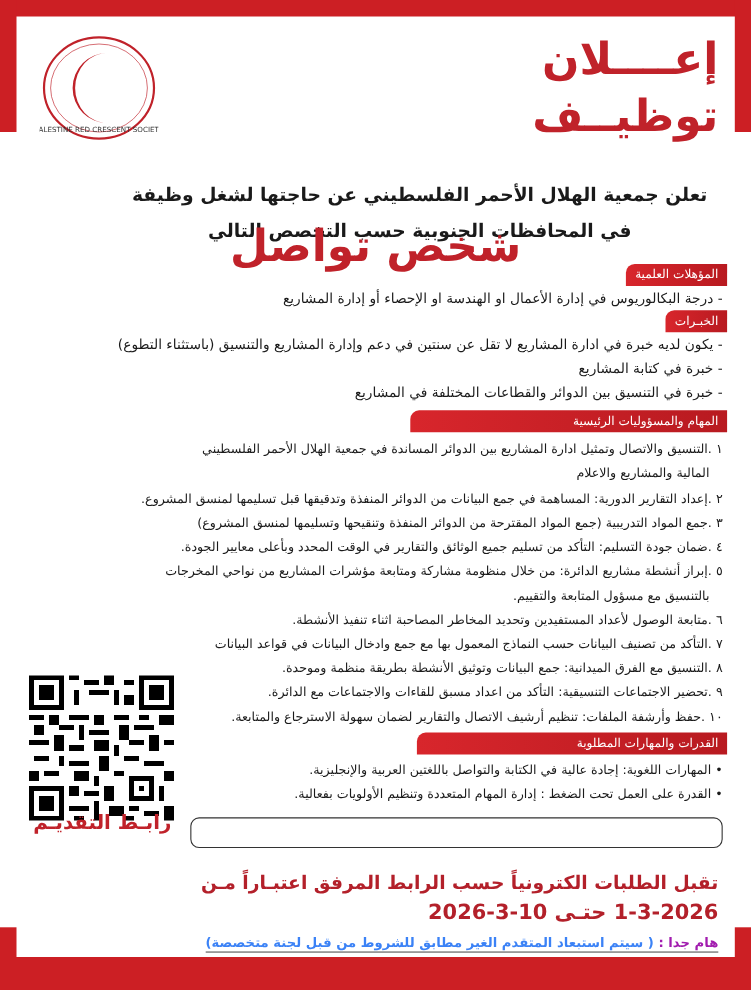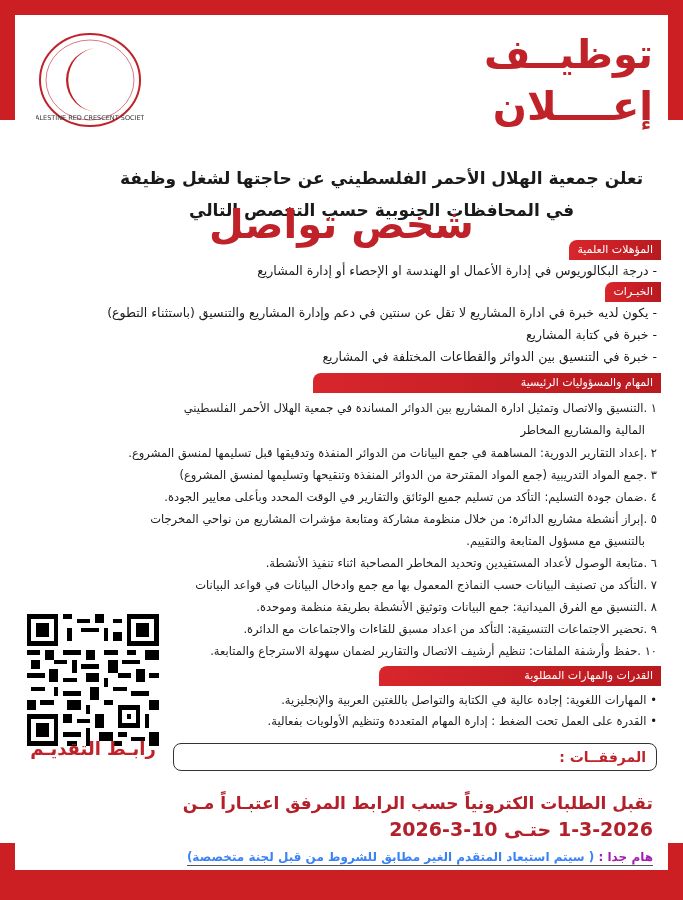--- a/index.html
+++ b/index.html
@@ -59,39 +59,39 @@
 <div class="logo">
   <svg width="108" height="100" viewBox="0 0 108 100">
     <ellipse cx="54" cy="50" rx="50" ry="46" fill="none" stroke="#c0222a" stroke-width="2"></ellipse>
     <ellipse cx="54" cy="50" rx="44" ry="40" fill="none" stroke="#c0222a" stroke-width="0.6"></ellipse>
     <path d="M62 18 A32 32 0 1 0 62 82 A26 28 0 1 1 62 18 Z" fill="#c0222a"></path>
     <text x="54" y="90" text-anchor="middle" font-size="6.5" fill="#333" font-family="DejaVu Sans, sans-serif">PALESTINE RED CRESCENT SOCIETY</text>
   </svg>
 </div>
 
 <div class="title">
+  <div>إعــــلان</div>
   <div>توظيــف</div>
-  <div>إعــــلان</div>
 </div>
 
 <div class="intro intro-1">تعلن جمعية الهلال الأحمر الفلسطيني عن حاجتها لشغل وظيفة</div>
 <div class="intro intro-2">في المحافظات الجنوبية حسب التخصص التالي</div>
 <div class="job-title">شخص تواصل</div>
 
 <div class="badge" style="top:240px;">المؤهلات العلمية</div>
 <div class="line" style="top:261px;">-  درجة البكالوريوس في إدارة الأعمال او الهندسة او الإحصاء أو إدارة المشاريع</div>
 
 <div class="badge" style="top:282px;">الخبـرات</div>
 <div class="line" style="top:303px;">- يكون لديه خبرة في ادارة المشاريع لا تقل عن سنتين في دعم وإدارة المشاريع والتنسيق (باستثناء التطوع)</div>
 <div class="line" style="top:325px;">- خبرة في كتابة المشاريع</div>
 <div class="line" style="top:347px;">- خبرة في التنسيق بين الدوائر والقطاعات المختلفة في المشاريع</div>
 
-<div class="badge" style="top:373px; width:348px;">المهام والمسؤوليات الرئيسية</div>
+<div class="badge" style="top:373px; width:288px;">المهام والمسؤوليات الرئيسية</div>
 <div class="line small" style="top:398px;">١ .التنسيق والاتصال وتمثيل ادارة المشاريع بين الدوائر المساندة في جمعية الهلال الأحمر الفلسطيني</div>
-<div class="line small indent" style="top:420px;">المالية والمشاريع المخاطر</div>
+<div class="line small indent" style="top:420px;">المالية والمشاريع والاعلام</div>
 <div class="line small" style="top:443px;">٢ .إعداد التقارير الدورية: المساهمة في جمع البيانات من الدوائر المنفذة وتدقيقها قبل تسليمها لمنسق المشروع.</div>
 <div class="line small" style="top:465px;">٣ .جمع المواد التدريبية (جمع المواد المقترحة من الدوائر المنفذة وتنقيحها وتسليمها لمنسق المشروع)</div>
 <div class="line small" style="top:487px;">٤ .ضمان جودة التسليم: التأكد من تسليم جميع الوثائق والتقارير في الوقت المحدد وبأعلى معايير الجودة.</div>
 <div class="line small" style="top:509px;">٥ .إبراز أنشطة مشاريع الدائرة: من خلال منظومة مشاركة ومتابعة مؤشرات المشاريع من نواحي المخرجات</div>
 <div class="line small indent" style="top:531px;">بالتنسيق مع مسؤول المتابعة والتقييم.</div>
 <div class="line small" style="top:553px;">٦ .متابعة الوصول لأعداد المستفيدين وتحديد المخاطر المصاحبة اثناء تنفيذ الأنشطة.</div>
 <div class="line small" style="top:575px;">٧ .التأكد من تصنيف البيانات حسب النماذج المعمول بها مع جمع وادخال البيانات في قواعد البيانات</div>
 <div class="line small" style="top:597px;">٨ .التنسيق مع الفرق الميدانية: جمع البيانات وتوثيق الأنشطة بطريقة منظمة وموحدة.</div>
 <div class="line small" style="top:619px;">٩ .تحضير الاجتماعات التنسيقية: التأكد من اعداد مسبق للقاءات والاجتماعات مع الدائرة.</div>
 <div class="line small" style="top:641px;">١٠ .حفظ وأرشفة الملفات: تنظيم أرشيف الاتصال والتقارير لضمان سهولة الاسترجاع والمتابعة.</div>
@@ -168,21 +168,20 @@
         <rect x="23" y="27" width="3" height="1"></rect>
         <rect x="27" y="26" width="2" height="3"></rect>
       <rect x="9" y="28" width="2" height="1"></rect>
         <rect x="19" y="28" width="2" height="1"></rect>
     </g>
   </svg>
 </div>
 <div class="qr-label">رابـط التقديـم</div>
 
 <div class="attach-box">
-  <span class="attach-label">المرفقــات :</span>
 </div>
 
 <div class="apply-1">تقبل الطلبات الكترونياً حسب الرابط المرفق اعتبـاراً مـن</div>
 <div class="apply-2">1-3-2026  حتـى  10-3-2026</div>
 
 <div class="important">
   <span class="important-label">هام جدا :</span>
   <span class="important-value">( سيتم استبعاد المتقدم الغير مطابق للشروط من قبل لجنة متخصصة)</span>
 </div>
 

